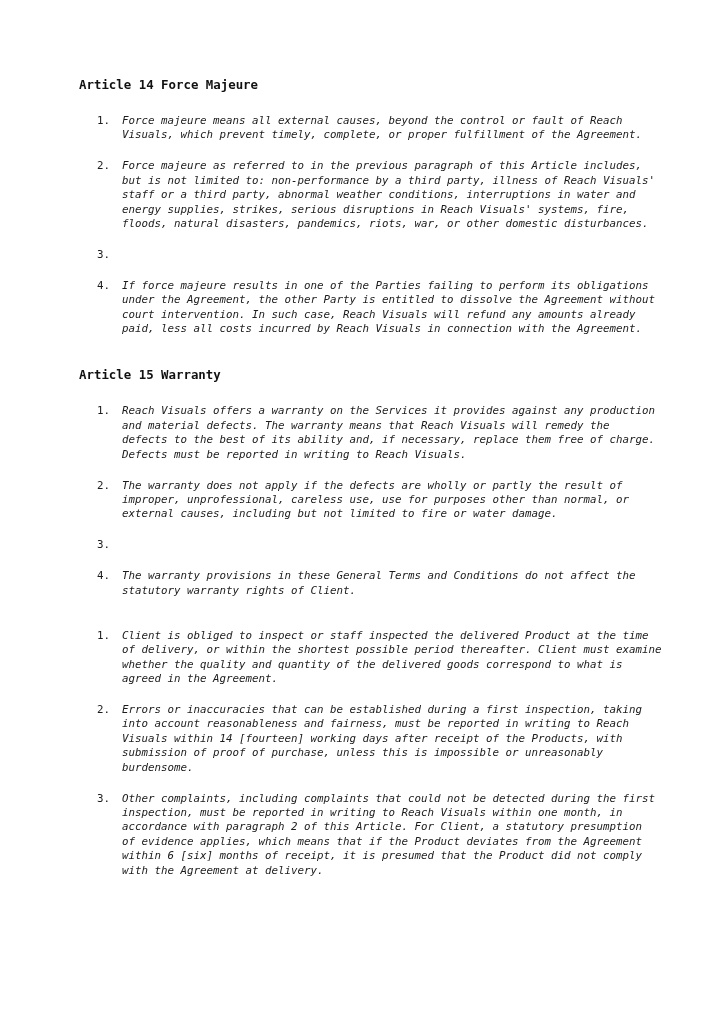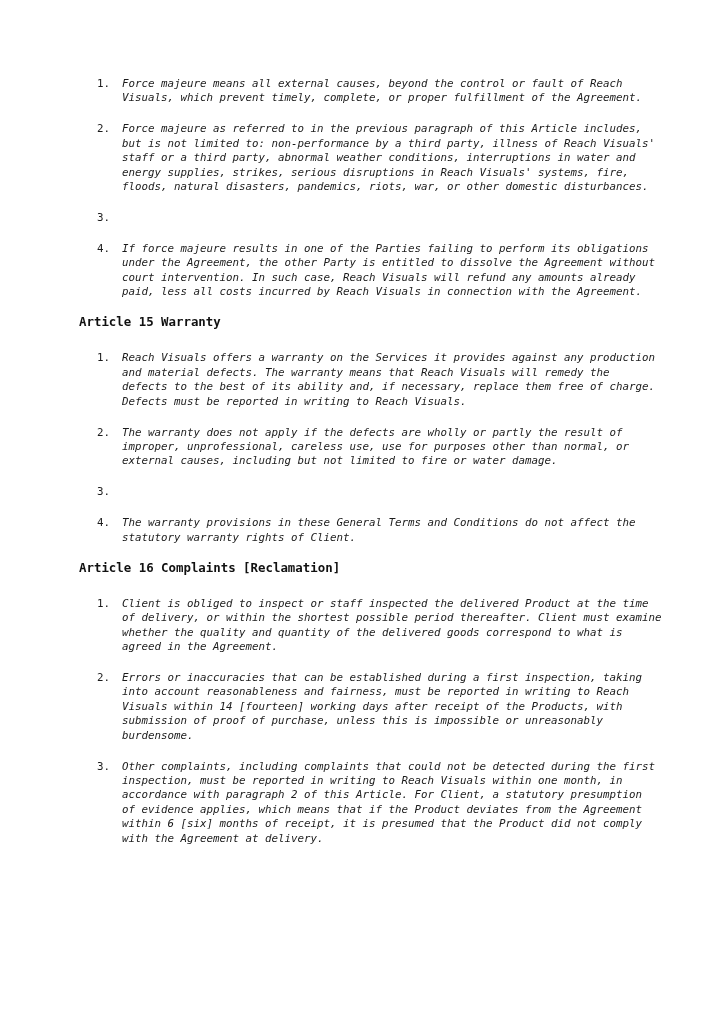--- a/index.html
+++ b/index.html
@@ -10,21 +10,21 @@
     font-family: "DejaVu Sans Mono", "Liberation Mono", monospace;
     font-size: 10.8px;
     line-height: 14.4px;
     color: #1b1b1b;
     overflow: hidden;
   }
   .doc {
     padding: 77px 40px 0 79px;
   }
   section.article { margin: 0; }
-  section.article + section.article { margin-top: 15px; }
+  section.article + section.article { margin-top: 31px; }
   h2.article-heading {
     font-family: "DejaVu Sans Mono", "Liberation Mono", monospace;
     font-size: 12.4px;
     line-height: 15px;
     font-weight: bold;
     color: #111111;
     margin: 0 0 22px 0;
     white-space: pre;
   }
   ol.clauses {
@@ -48,20 +48,21 @@
     white-space: pre;
     font-style: italic;
   }
 </style>
 </head>
 <body>
 
 <div class="doc">
 
   <section class="article">
+    <h2 class="article-heading">Article 14 Force Majeure</h2>
     <ol class="clauses">
       <li>
         <span class="clause-num">1.</span>
         <div class="clause-text">Force majeure means all external causes, beyond the control or fault of Reach
 Visuals, which prevent timely, complete, or proper fulfillment of the Agreement.</div>
       </li>
       <li>
         <span class="clause-num">2.</span>
         <div class="clause-text">Force majeure as referred to in the previous paragraph of this Article includes,
 but is not limited to: non-performance by a third party, illness of Reach Visuals'
@@ -103,21 +104,20 @@
       </li>
       <li>
         <span class="clause-num">4.</span>
         <div class="clause-text">The warranty provisions in these General Terms and Conditions do not affect the
 statutory warranty rights of Client.</div>
       </li>
     </ol>
   </section>
 
   <section class="article">
-    <h2 class="article-heading">Article 16 Complaints [Reclamation]</h2>
     <ol class="clauses">
       <li>
         <span class="clause-num">1.</span>
         <div class="clause-text">Client is obliged to inspect or staff inspected the delivered Product at the time
 of delivery, or within the shortest possible period thereafter. Client must examine
 whether the quality and quantity of the delivered goods correspond to what is
 agreed in the Agreement.</div>
       </li>
       <li>
         <span class="clause-num">2.</span>

